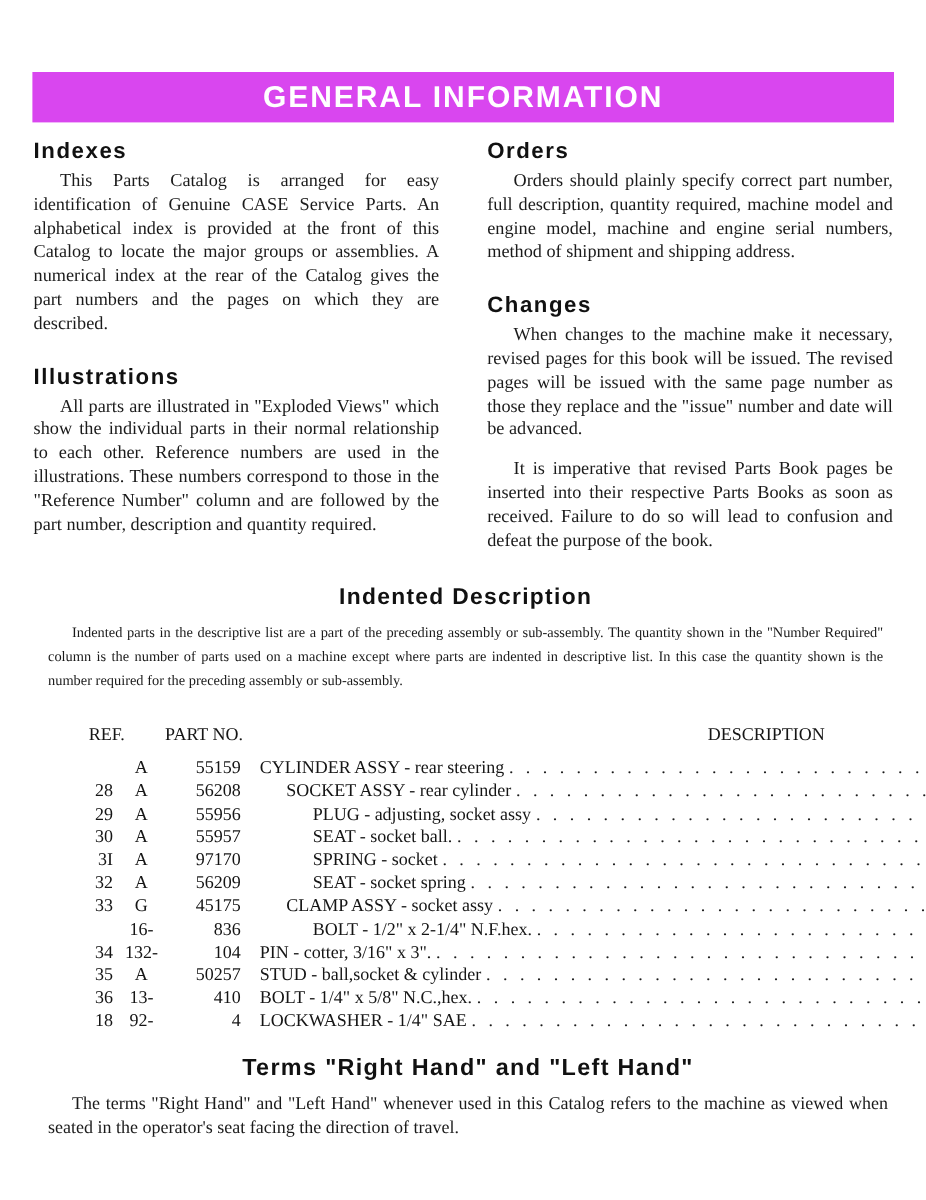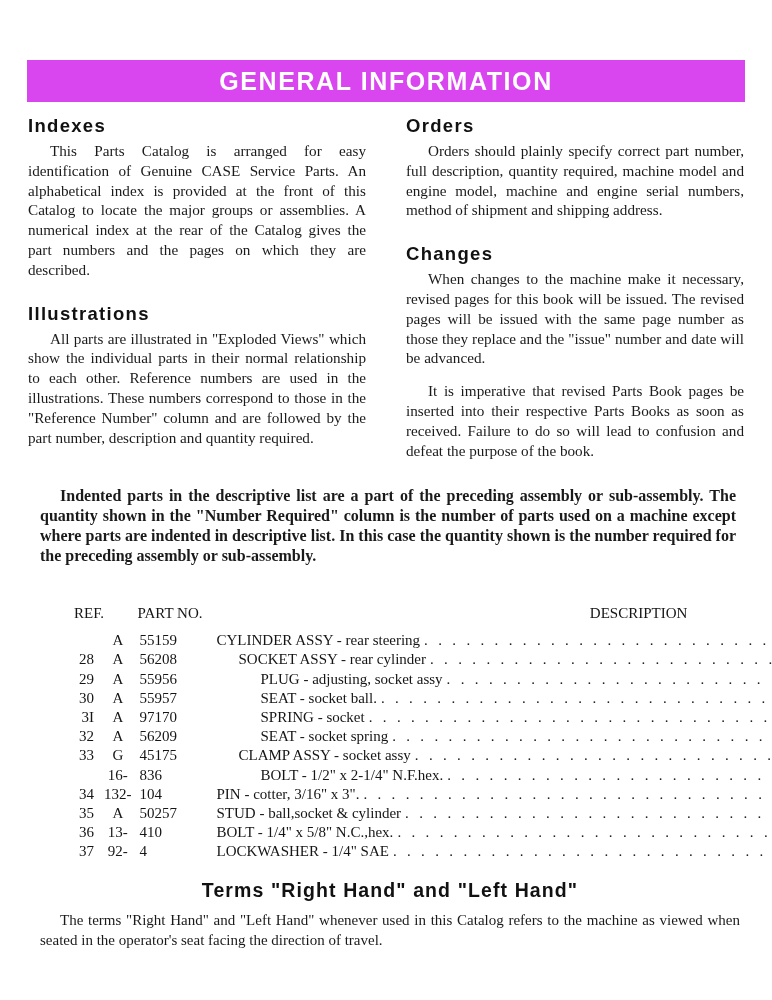--- a/index.html
+++ b/index.html
@@ -100,23 +100,22 @@
     font-family: "Liberation Sans", "DejaVu Sans", sans-serif;
     font-weight: bold;
     font-size: 19px;
     letter-spacing: 1.1px;
     line-height: 24px;
     color: #111;
   }
   .indented-block p.body {
     text-align: justify;
     text-indent: 20px;
-    font-size: 16px;
+    font-size: 12px;
     line-height: 20px;
-    font-weight: bold;
   }
 
   
   .parts-table {
     position: absolute;
     left: 72px;
     top: 604px;
     width: 640px;
     font-size: 15px;
     line-height: 19.2px;
@@ -133,21 +132,21 @@
     white-space: nowrap;
     vertical-align: baseline;
   }
   th.h-ref   { text-align: left;   width: 40px; padding-left: 2px; }
   th.h-ltr   { width: 26px; }
   th.h-part  { text-align: left;   width: 86px; padding-left: 6px; margin-left: 22px; }
   th.h-desc  { text-align: center; }
 
   td.c-ref  { text-align: right; width: 30px; padding-right: 10px; }
   td.c-ltr  { text-align: center; width: 28px; }
-  td.c-part { width: 76px; padding-right: 2px; padding-left: 8px; font-family: Liberation Serif, serif; }
+  td.c-part { text-align: right; width: 76px; padding-right: 2px; padding-left: 8px; font-family: Liberation Serif, serif; }
   td.c-desc { text-align: left; position: relative; padding-left: 14px; }
 
   .desc-inner {
     display: flex;
     align-items: baseline;
     width: 100%;
   }
   .desc-text { white-space: nowrap; }
   .leaders {
     flex: 1 1 auto;
@@ -195,20 +194,21 @@
       <p class="body">Orders should plainly specify correct part number, full description, quantity required, machine model and engine model, machine and engine serial numbers, method of shipment and shipping address.</p>
 
       <h2 class="sec-head gap">Changes</h2>
       <p class="body">When changes to the machine make it necessary, revised pages for this book will be issued. The revised pages will be issued with the same page number as those they replace and the "issue" number and date will be advanced.</p>
       <p class="body">It is imperative that revised Parts Book pages be inserted into their respective Parts Books as soon as received. Failure to do so will lead to confusion and defeat the purpose of the book.</p>
     </div>
 
   </div>
 
   <div class="indented-block">
+    <h2 class="center-head">Indented  Description</h2>
     <p class="body">Indented parts in the descriptive list are a part of the preceding assembly or sub-assembly. The quantity shown in the "Number Required" column is the number of parts used on a machine except where parts are indented in descriptive list. In this case the quantity shown is the number required for the preceding assembly or sub-assembly.</p>
   </div>
 
   <table class="parts-table">
     <thead>
       <tr>
         <th class="h-ref">REF.</th>
         <th class="h-ltr"></th>
         <th class="h-part">PART NO.</th>
         <th class="h-desc">DESCRIPTION</th>
@@ -331,21 +331,21 @@
           <td class="c-ltr">13-</td>
           <td class="c-part">410</td>
           <td class="c-desc">
             <div class="desc-inner lvl1">
               <span class="desc-text">BOLT - 1/4" x 5/8" N.C.,hex.</span>
               <span class="leaders">. . . . . . . . . . . . . . . . . . . . . . . . . . . . . . . . . . . . . . . . . . . . .</span>
             </div>
           </td>
         </tr>
         <tr>
-          <td class="c-ref">37</td>
+          <td class="c-ref">18</td>
           <td class="c-ltr">92-</td>
           <td class="c-part">4</td>
           <td class="c-desc">
             <div class="desc-inner lvl1">
               <span class="desc-text">LOCKWASHER - 1/4" SAE</span>
               <span class="leaders">. . . . . . . . . . . . . . . . . . . . . . . . . . . . . . . . . . . . . . . . . . . . .</span>
             </div>
           </td>
         </tr>
       </tbody>

